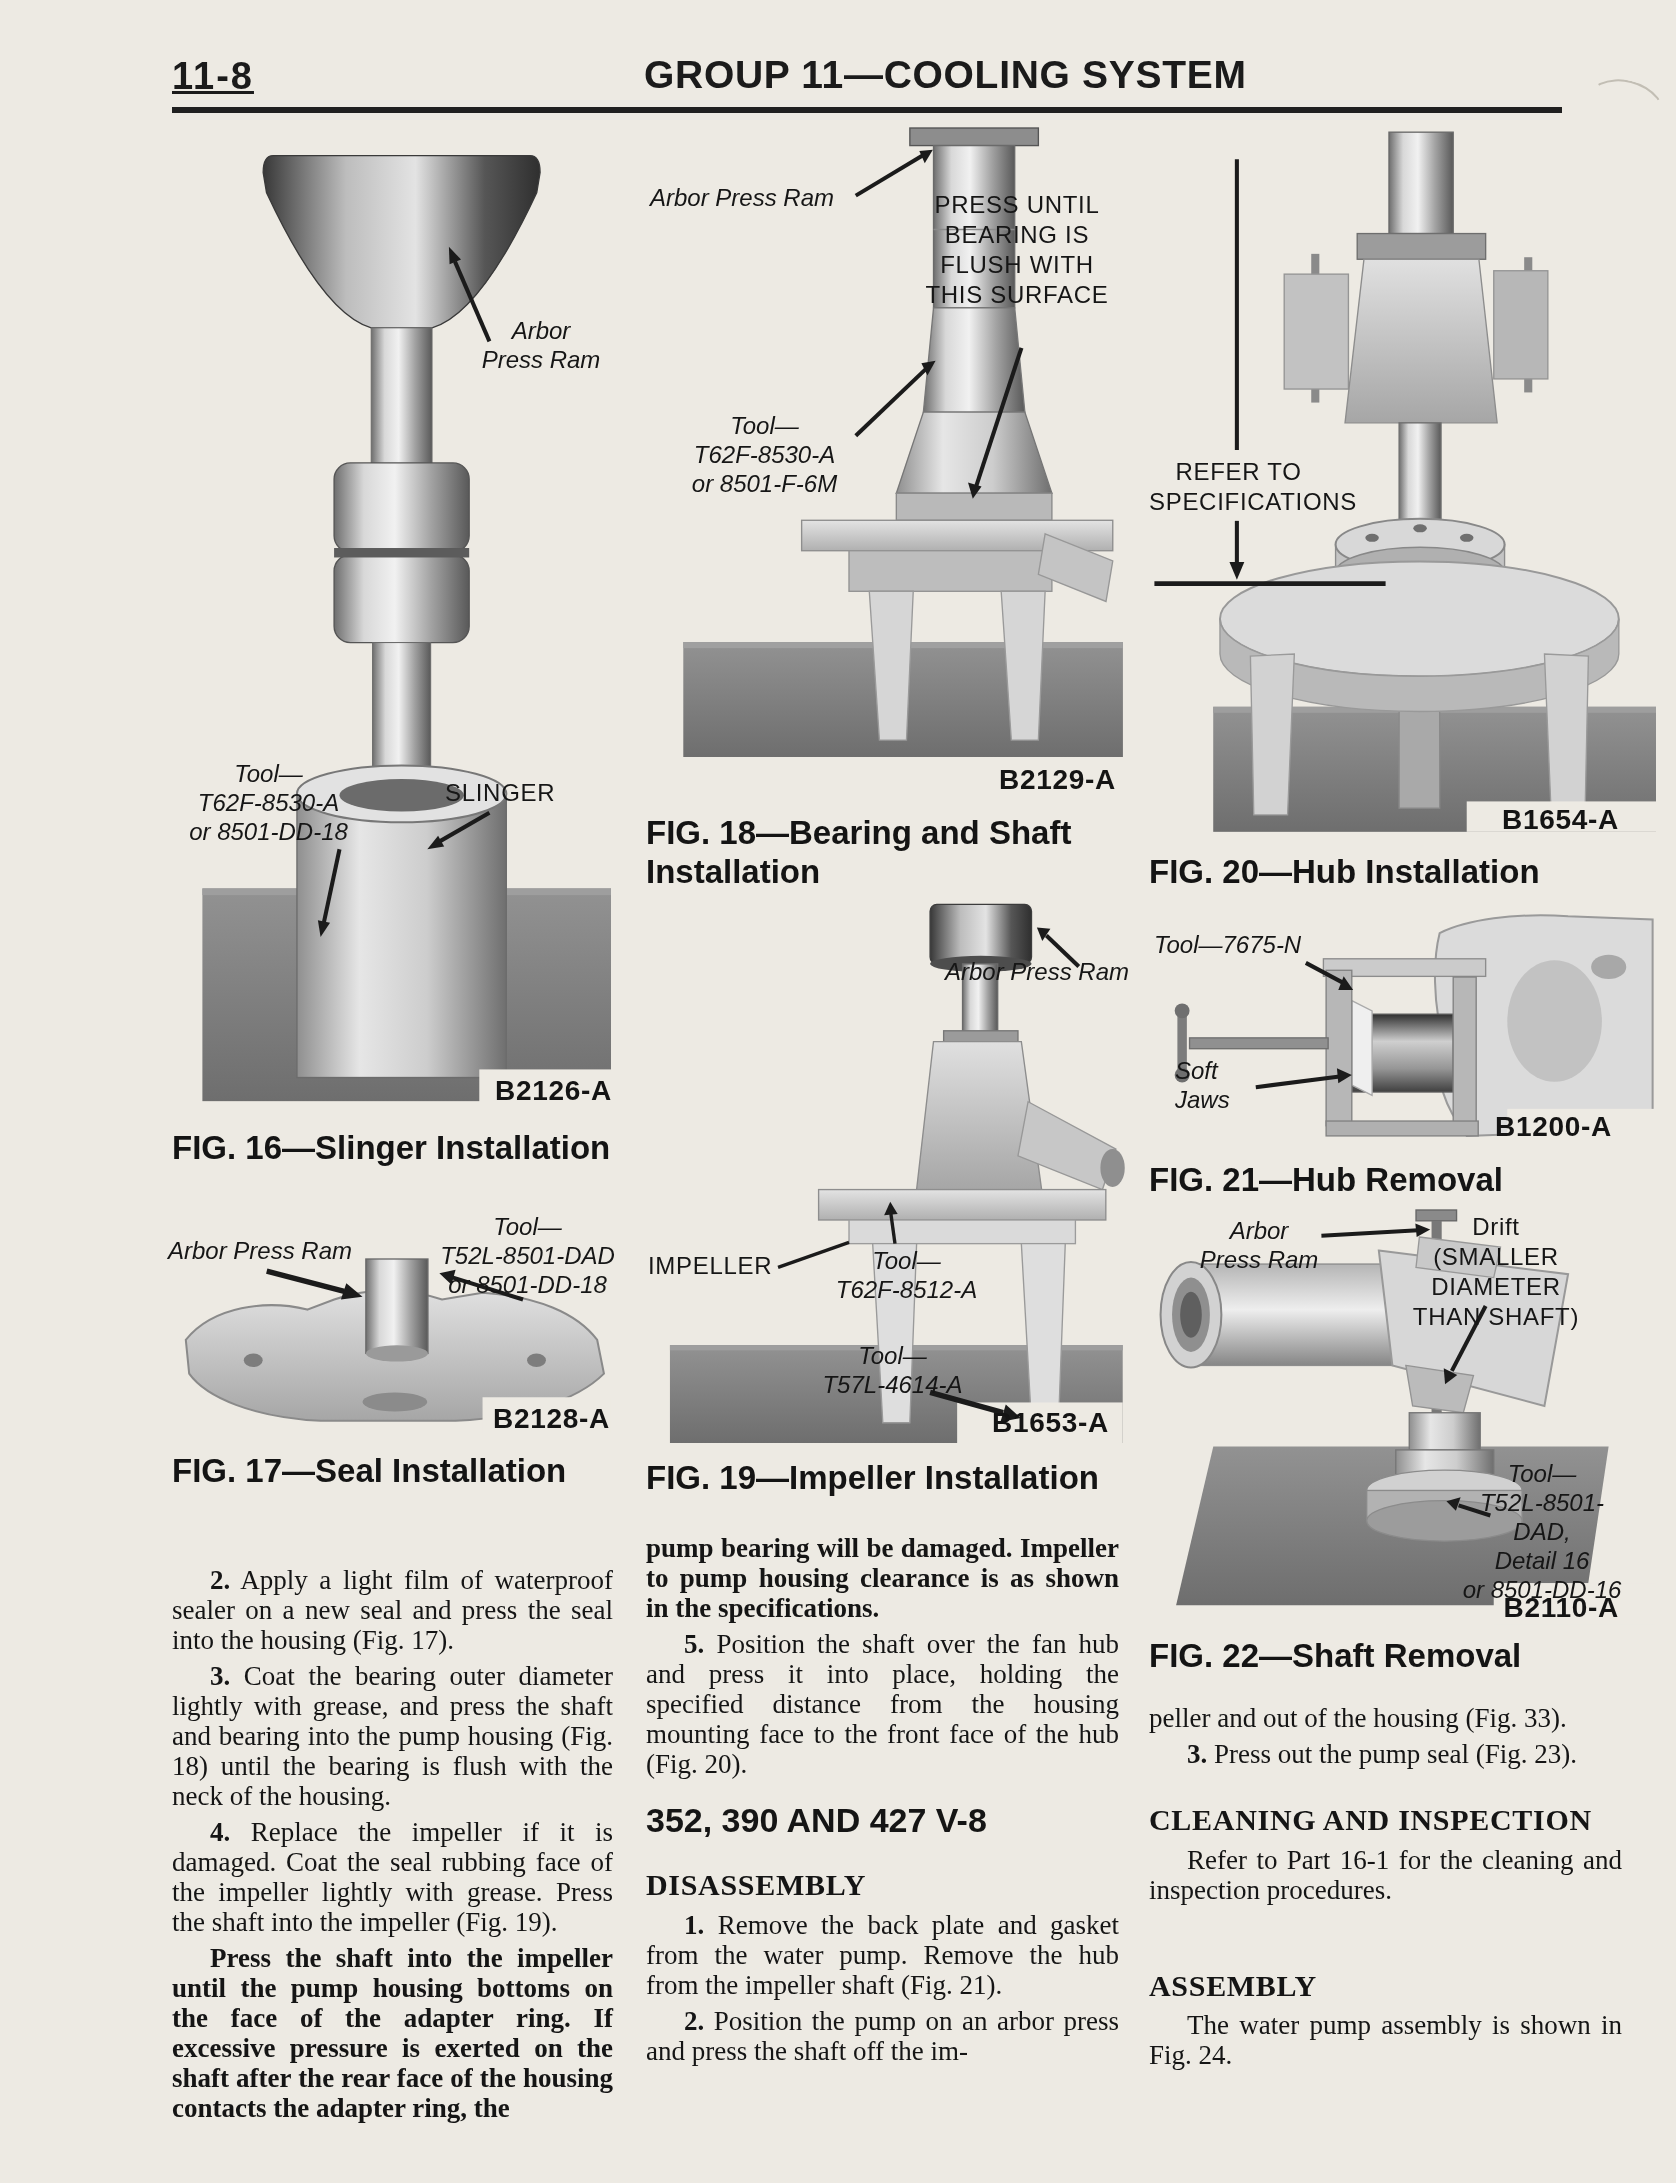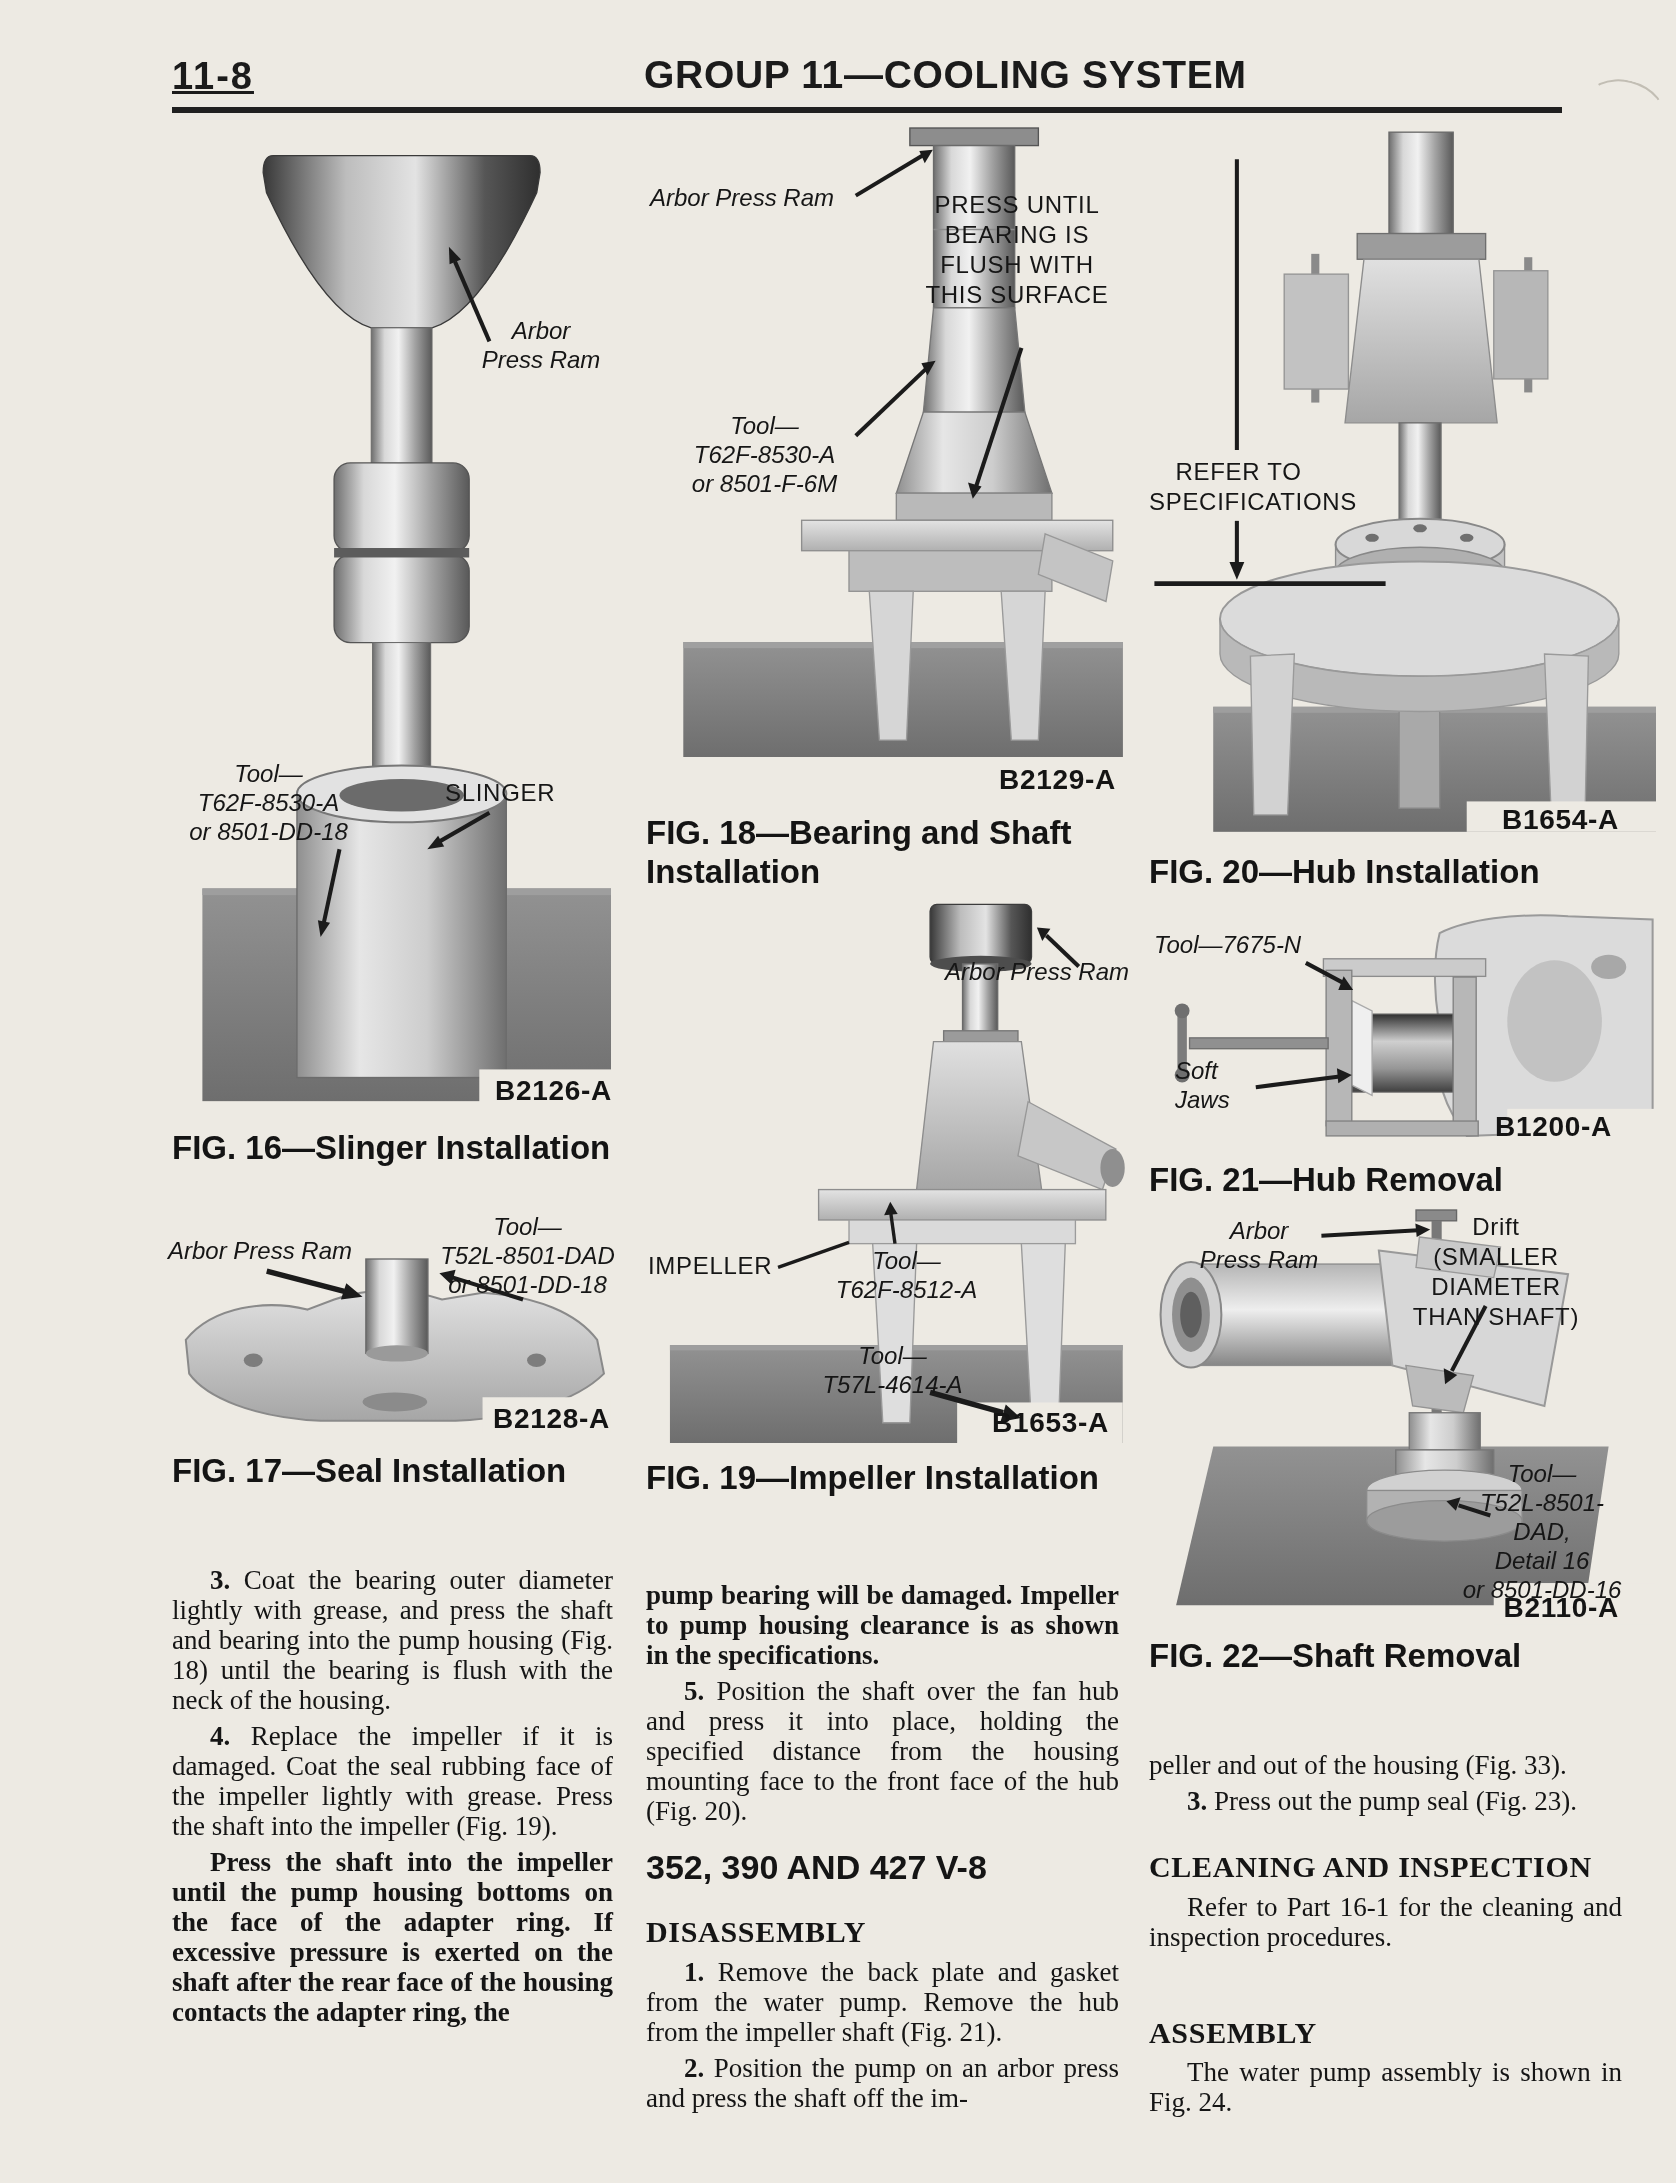--- a/index.html
+++ b/index.html
@@ -10,21 +10,21 @@
   .hdr-rule{position:absolute;left:172px;top:107px;width:1390px;height:6px;background:#202020;}
   .pen-mark{position:absolute;left:1581px;top:80px;width:81px;height:61px;border:2px solid #c2beb4;
             border-color:#c2beb4 transparent transparent transparent;border-radius:50%;transform:rotate(14deg);}
   .lbl{position:absolute;font:italic 400 24px/29px "Liberation Sans",sans-serif;white-space:pre-line;color:#161616;}
   .caps{font-style:normal;font-size:24px;line-height:30px;letter-spacing:0.7px;}
   .c{text-align:center;} .r{text-align:right;}
   .fcode{position:absolute;font:700 28px/30px "Liberation Sans",sans-serif;letter-spacing:0.7px;color:#141414;}
   .fcap{position:absolute;font:700 33px/39px "Liberation Sans",sans-serif;white-space:pre-line;color:#141414;}
   .col{position:absolute;font:400 27px/30px "Liberation Serif",serif;text-align:justify;color:#151515;}
   .col p{margin:0 0 6px 0;text-indent:38px;}
-  .col p.noind{text-indent:0;margin-top:47px;}
+  .col p.noind{text-indent:0;}
   .col p.bold{font-weight:700;}
   .pnum{font-weight:700;}
   .shead{font:700 34px/35px "Liberation Sans",sans-serif;margin:24px 0 0 0 !important;text-indent:0 !important;text-align:left;}
   .ssub{font:700 30px/31px "Liberation Serif",serif;letter-spacing:0.7px;margin:31px 0 9.5px 0 !important;text-indent:0 !important;text-align:left;}
   .ssub.mt-lg{margin-top:65px !important;}
   .ssub.mt-md{margin-top:35px !important;}
   svg{position:absolute;overflow:visible;}
 </style>
 </head>
 <body>
@@ -127,20 +127,21 @@
     <polygon points="396,21 420,16 414,38" fill="#1b1b1b"></polygon>
   </svg>
   <div class="lbl" style="left:168px;top:1236px;width:284px">Arbor Press Ram</div>
   <div class="lbl c" style="left:436px;top:1212px;width:183px">Tool—
 T52L-8501-DAD
 or 8501-DD-18</div>
   <div class="fcode r" style="left:485px;top:1404px;width:125px">B2128-A</div>
   <div class="fcap" style="left:172px;top:1451px;width:460px">FIG. 17—Seal Installation</div>
 
   <div class="col" style="left:172px;top:1565px;width:441px">
+    <p><span class="pnum">2.</span> <span>Apply a light film of waterproof sealer on a new seal and press the seal into the housing (Fig. 17).</span></p>
     <p><span class="pnum">3.</span> <span>Coat the bearing outer diameter lightly with grease, and press the shaft and bearing into the pump housing (Fig. 18) until the bearing is flush with the neck of the housing.</span></p>
     <p><span class="pnum">4.</span> <span>Replace the impeller if it is damaged. Coat the seal rubbing face of the impeller lightly with grease. Press the shaft into the impeller (Fig. 19).</span></p>
     <p class="bold">Press the shaft into the impeller until the pump housing bottoms on the face of the adapter ring. If excessive pressure is exerted on the shaft after the rear face of the housing contacts the adapter ring, the</p>
   </div>
 
   <svg style="left:646px;top:128px" width="477" height="629" viewBox="0 0 705 930">
     <rect x="55" y="760" width="650" height="170" fill="url(#gBlock)"></rect>
     <rect x="55" y="760" width="650" height="9" fill="#a0a0a0"></rect>
     <rect x="390" y="0" width="190" height="26" fill="#8d8d8d" stroke="#555" stroke-width="2"></rect>
     <rect x="425" y="26" width="120" height="240" fill="url(#gMetal)" stroke="#6a6a6a" stroke-width="2"></rect>

